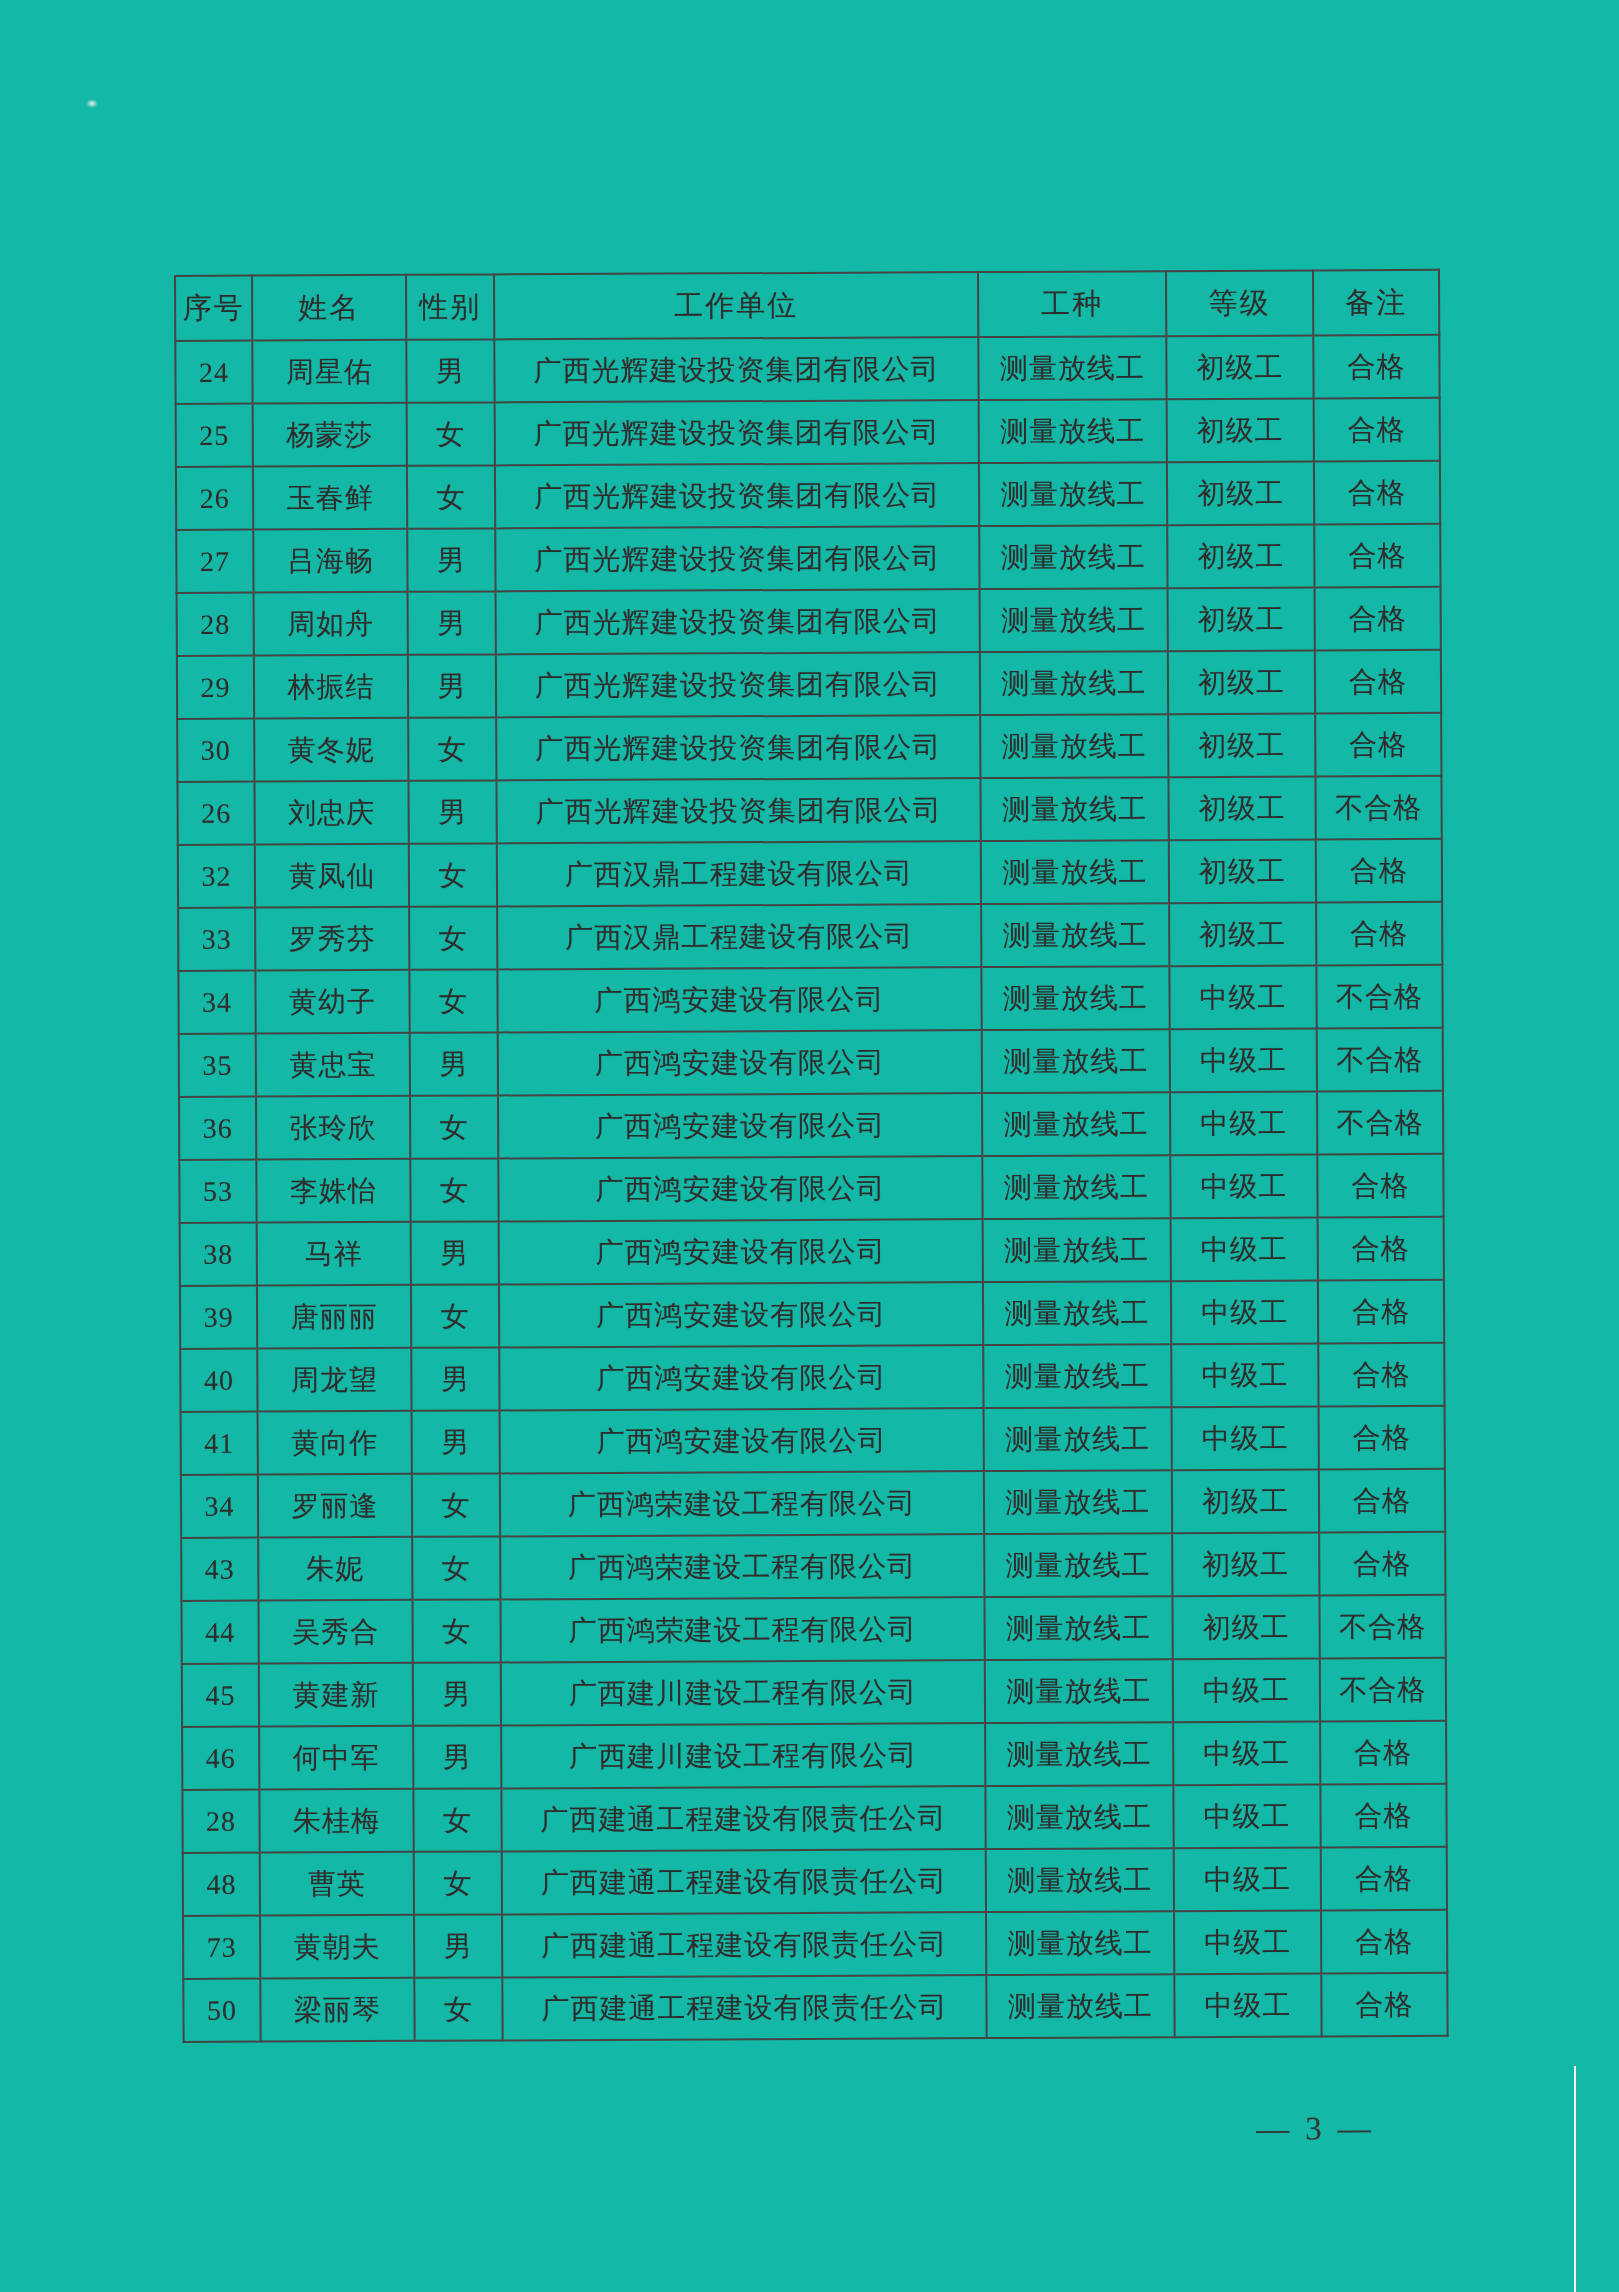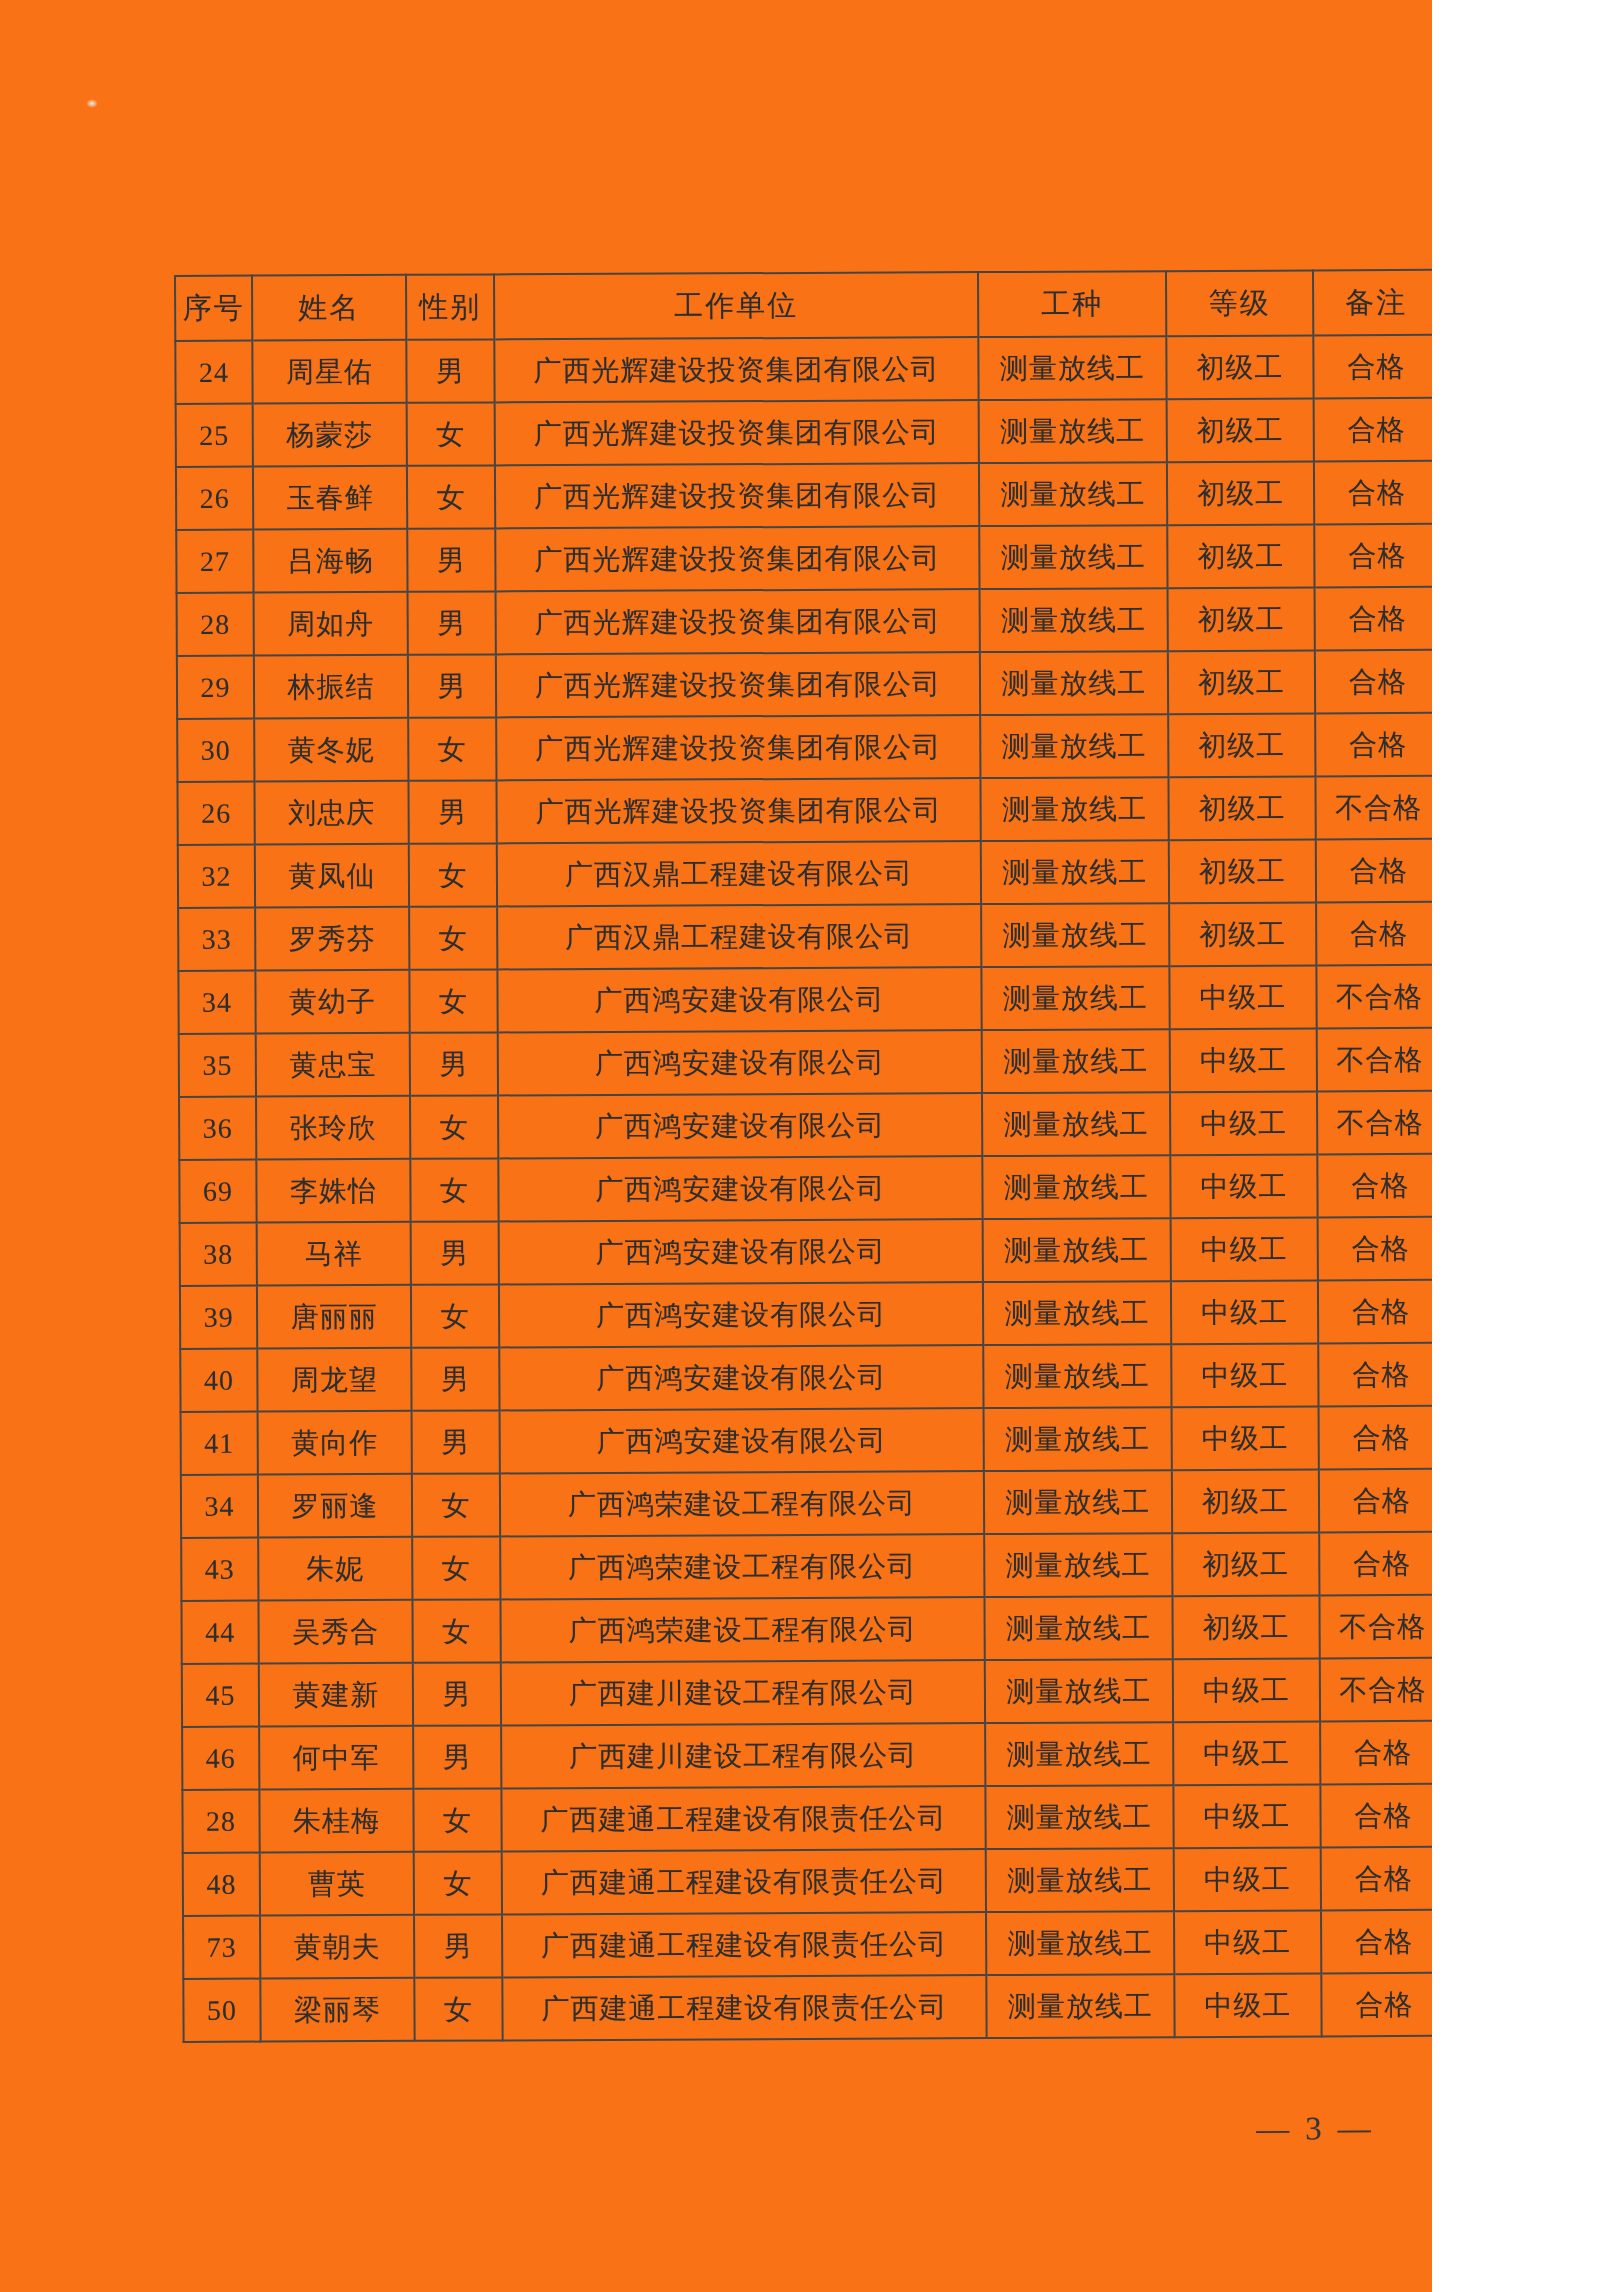--- a/index.html
+++ b/index.html
@@ -1,20 +1,20 @@
 <!DOCTYPE html>
 <html><head>
 <meta charset="utf-8">
 <style>
   html, body { margin:0; padding:0; }
   .page {
     position:relative;
-    width:1432px;
+    width:1619px;
     height:2293px;
-    background:#f97316;
+    background:#14b8a6;
     overflow:hidden;
     font-family:"Liberation Serif","DejaVu Serif",serif;
     color:#2d2d2d;
   }
   
   .scan-wrap {
     position:absolute;
     left:174px;
     top:275px;
     width:1255px;
@@ -211,21 +211,21 @@
           <tr>
             <td class="col-no">36</td>
             <td class="col-name">张玲欣</td>
             <td class="col-gender">女</td>
             <td class="col-company">广西鸿安建设有限公司</td>
             <td class="col-trade">测量放线工</td>
             <td class="col-level">中级工</td>
             <td class="col-remark">不合格</td>
           </tr>
           <tr>
-            <td class="col-no">69</td>
+            <td class="col-no">53</td>
             <td class="col-name">李姝怡</td>
             <td class="col-gender">女</td>
             <td class="col-company">广西鸿安建设有限公司</td>
             <td class="col-trade">测量放线工</td>
             <td class="col-level">中级工</td>
             <td class="col-remark">合格</td>
           </tr>
           <tr>
             <td class="col-no">38</td>
             <td class="col-name">马祥</td>

